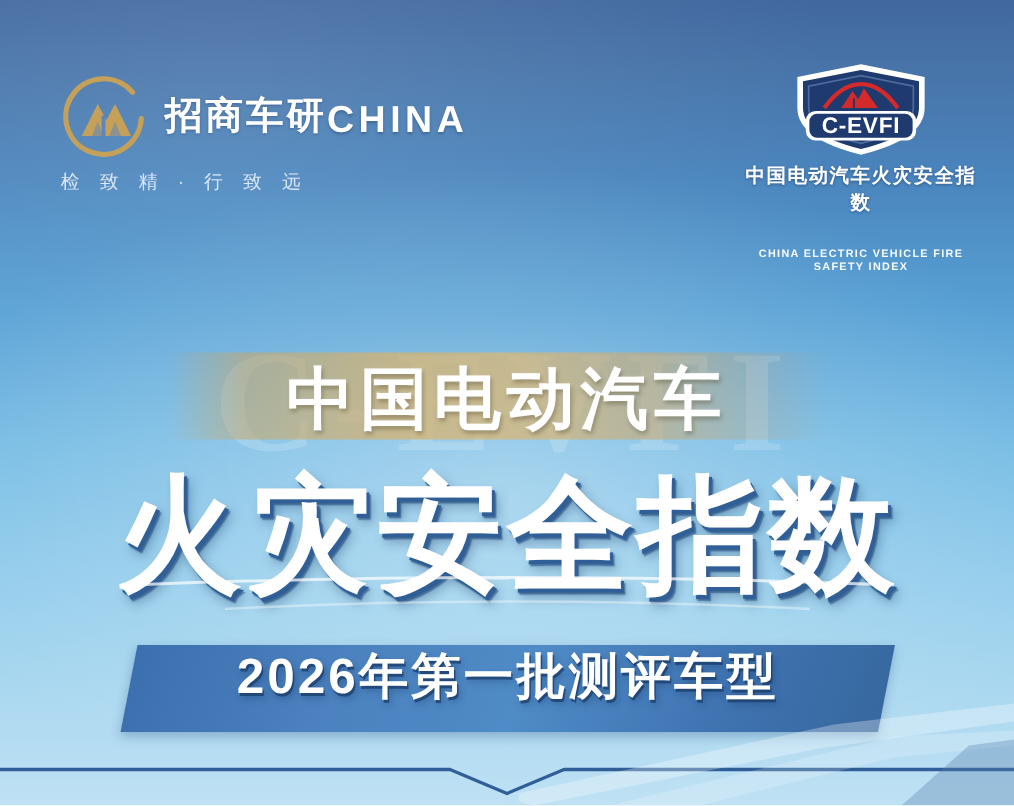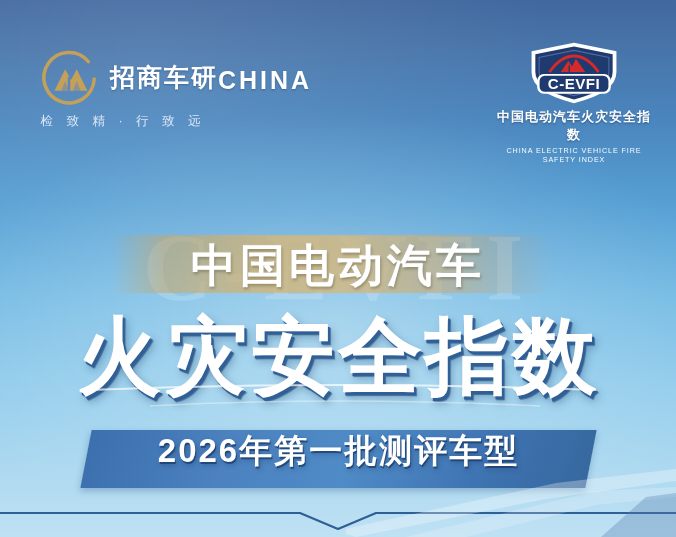--- a/index.html
+++ b/index.html
@@ -92,23 +92,23 @@
     color: #ffffff;
     font-size: 13px;
     font-weight: 700;
     letter-spacing: 1px;
     margin-top: 2px;
     text-shadow: 0 1px 2px rgba(10,30,70,0.45);
   }
   .cevfi-en {
     color: #ffffff;
     font-size: 7.2px;
-    font-weight: 400;
+    font-weight: 700;
     letter-spacing: 0.9px;
-    margin-top: 2px;
+    margin-top: 20px;
     opacity: 0.96;
   }
 
   
   .watermark {
     position: absolute;
     left: 0; right: 0;
     top: 212px;
     text-align: center;
     font-family: "Liberation Serif", "DejaVu Serif", serif;

